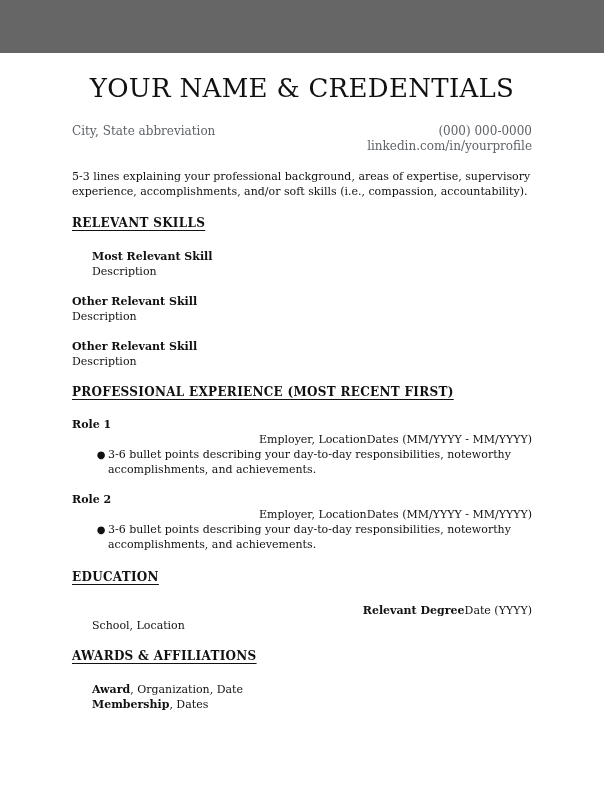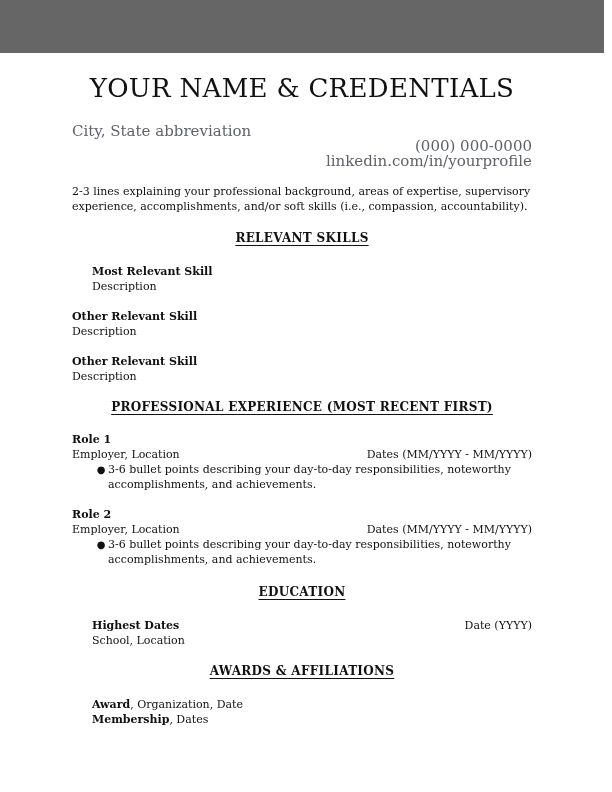--- a/index.html
+++ b/index.html
@@ -30,53 +30,51 @@
     font-size: 26px;
     line-height: 33px;
     font-weight: 400;
     letter-spacing: 0.3px;
     white-space: nowrap;
   }
   .contact {
     margin-top: 19px;
     display: flex;
     justify-content: space-between;
-    font-size: 15px;
+    font-size: 12px;
     line-height: 15px;
     color: var(--muted, #5f6368);
-    flex-direction: column;
   }
   .contact .right { text-align: right; }
   .summary {
     margin-top: 15px;
     font-size: 11px;
     line-height: 15px;
   }
   .section-heading {
     font-size: 12px;
     line-height: 16px;
     font-weight: 700;
     letter-spacing: 0.3px;
     text-decoration: underline;
     text-decoration-thickness: 1.3px;
     text-underline-offset: 2.5px;
-    text-align: center;
   }
   .m15 { margin-top: 15px; }
   .m16 { margin-top: 16px; }
   .m17 { margin-top: 17px; }
   .m18 { margin-top: 18px; margin-left: 20px; }
   .entry, .role, .edu, .awards-block {
     font-size: 11px;
     line-height: 15px;
   }
   .bold { font-weight: 700; }
   .row {
     display: flex;
-    justify-content: space-between;
+    justify-content: flex-end;
   }
   .bullet-row {
     display: flex;
     align-items: flex-start;
   }
   .bullet-dot {
     flex: 0 0 auto;
     width: 14px;
     margin-left: 22px;
     text-align: center;
@@ -99,21 +97,21 @@
     <div class="contact">
       <div class="left">
         <div>City, State abbreviation</div>
       </div>
       <div class="right">
         <div>(000) 000-0000</div>
         <div>linkedin.com/in/yourprofile</div>
       </div>
     </div>
 
-    <div class="summary">2-3 lines explaining your professional background, areas of expertise, supervisory experience, accomplishments, and/or soft skills (i.e., compassion, accountability).</div>
+    <div class="summary">5-3 lines explaining your professional background, areas of expertise, supervisory experience, accomplishments, and/or soft skills (i.e., compassion, accountability).</div>
 
     <div class="section-heading m16">RELEVANT SKILLS</div>
 
     <div class="entry m18">
       <div class="bold">Most Relevant Skill</div>
       <div>Description</div>
     </div>
     <div class="entry m15">
       <div class="bold">Other Relevant Skill</div>
       <div>Description</div>
@@ -146,21 +144,21 @@
       <div class="bullet-row">
         <span class="bullet-dot">●</span>
         <span class="bullet-text">3-6 bullet points describing your day-to-day responsibilities, noteworthy accomplishments, and achievements.</span>
       </div>
     </div>
 
     <div class="section-heading m17">EDUCATION</div>
 
     <div class="edu m18">
       <div class="row">
-        <span class="bold">Highest Dates</span>
+        <span class="bold">Relevant Degree</span>
         <span>Date (YYYY)</span>
       </div>
       <div>School, Location</div>
     </div>
 
     <div class="section-heading m15">AWARDS &amp; AFFILIATIONS</div>
 
     <div class="awards-block m18">
       <div>
         <span class="bold">Award</span><span>, Organization, Date</span>

